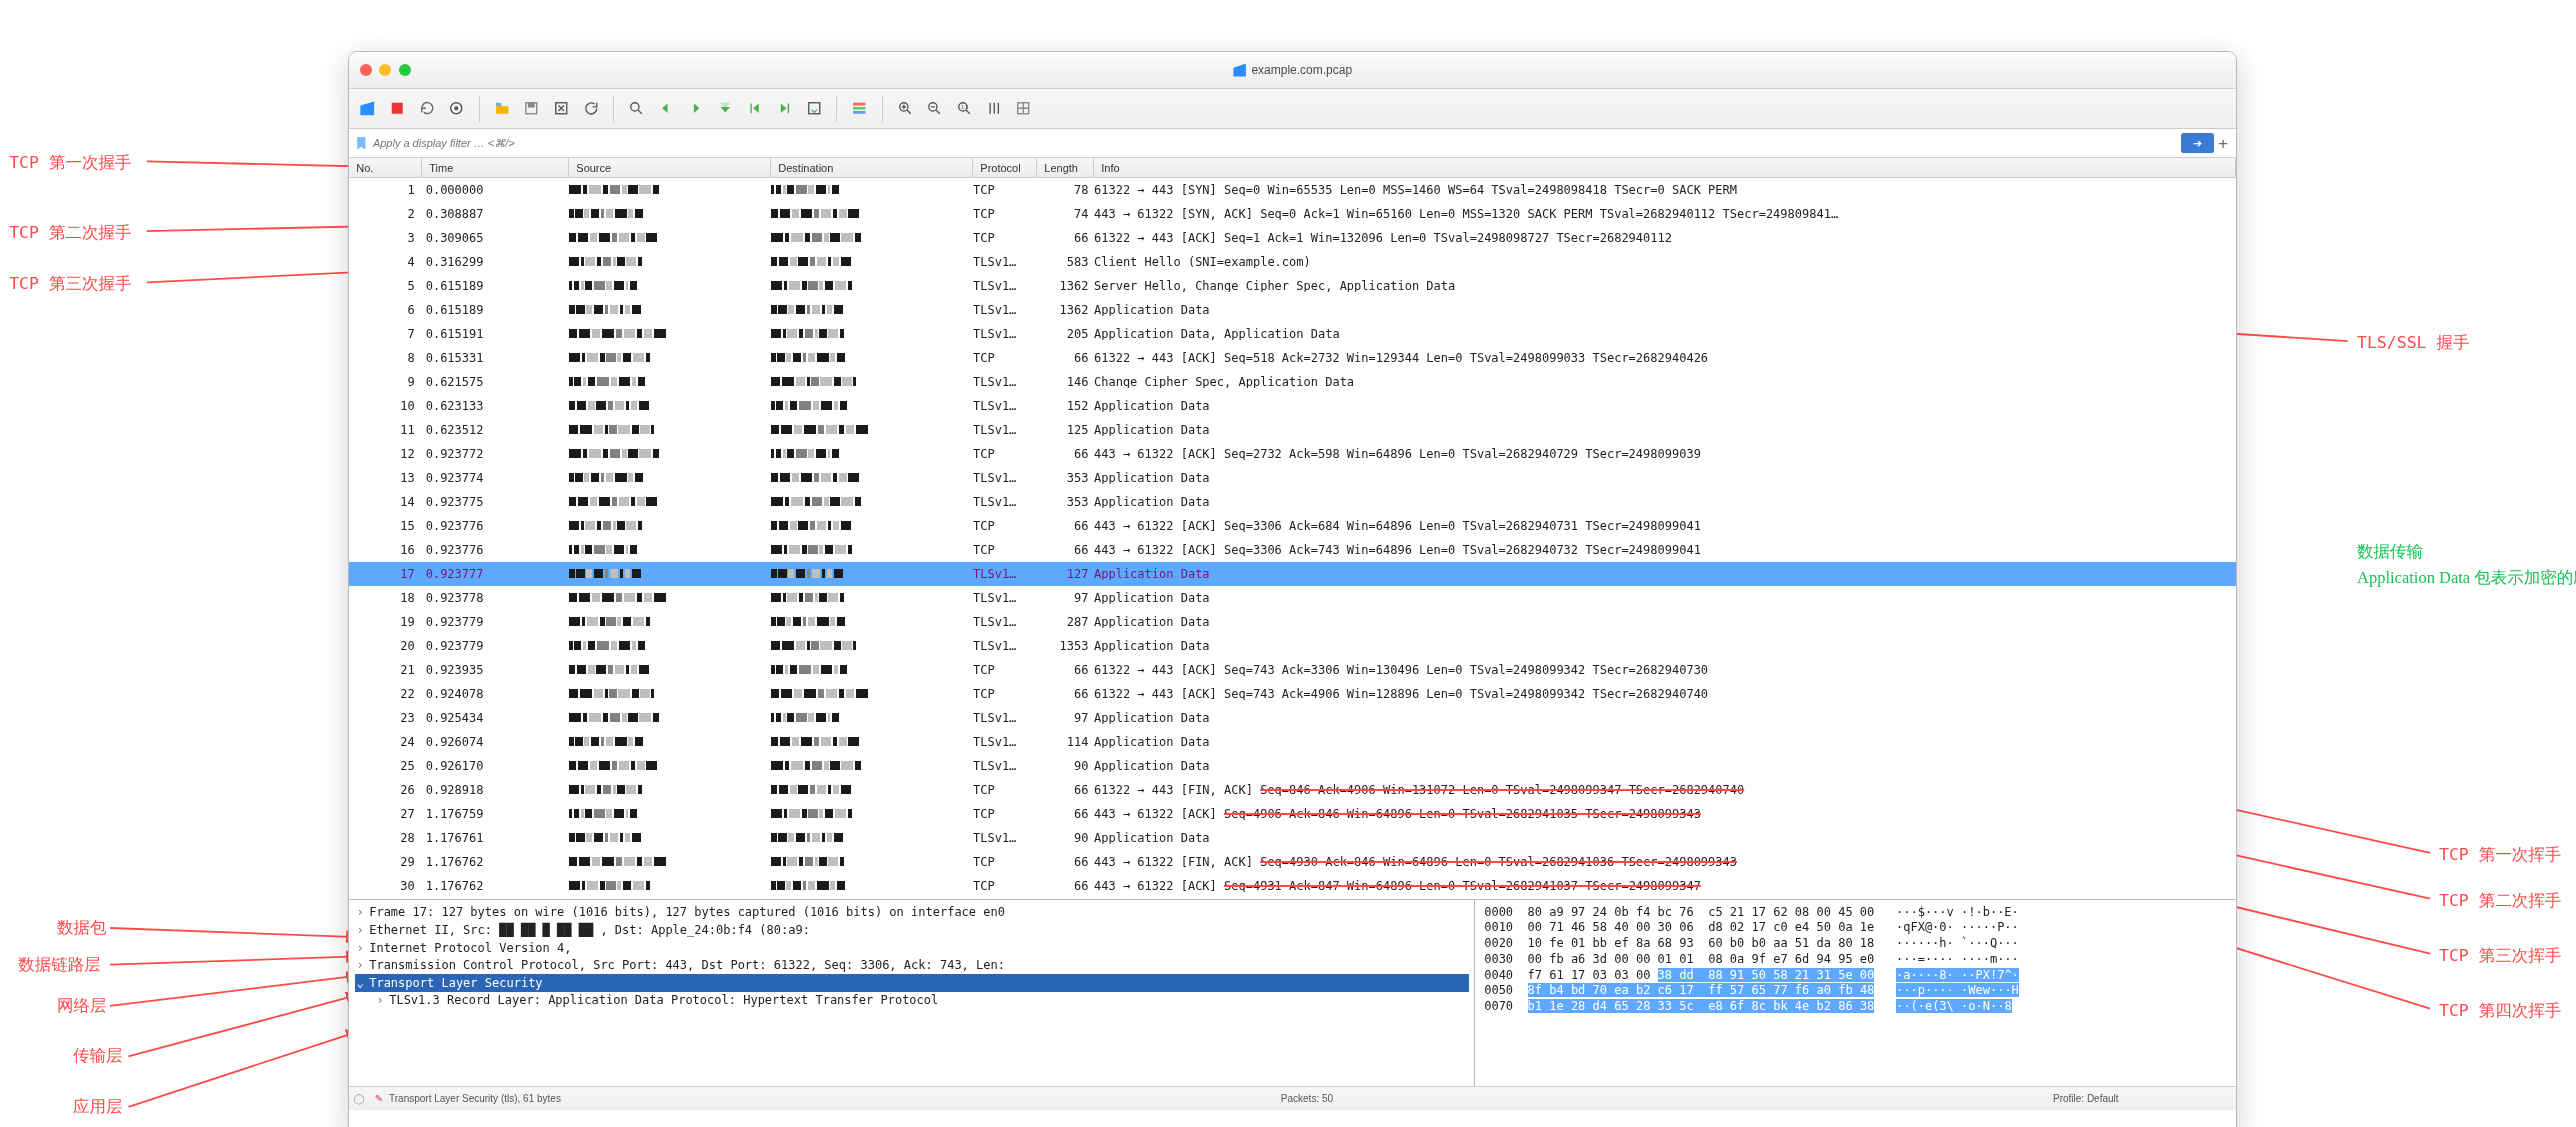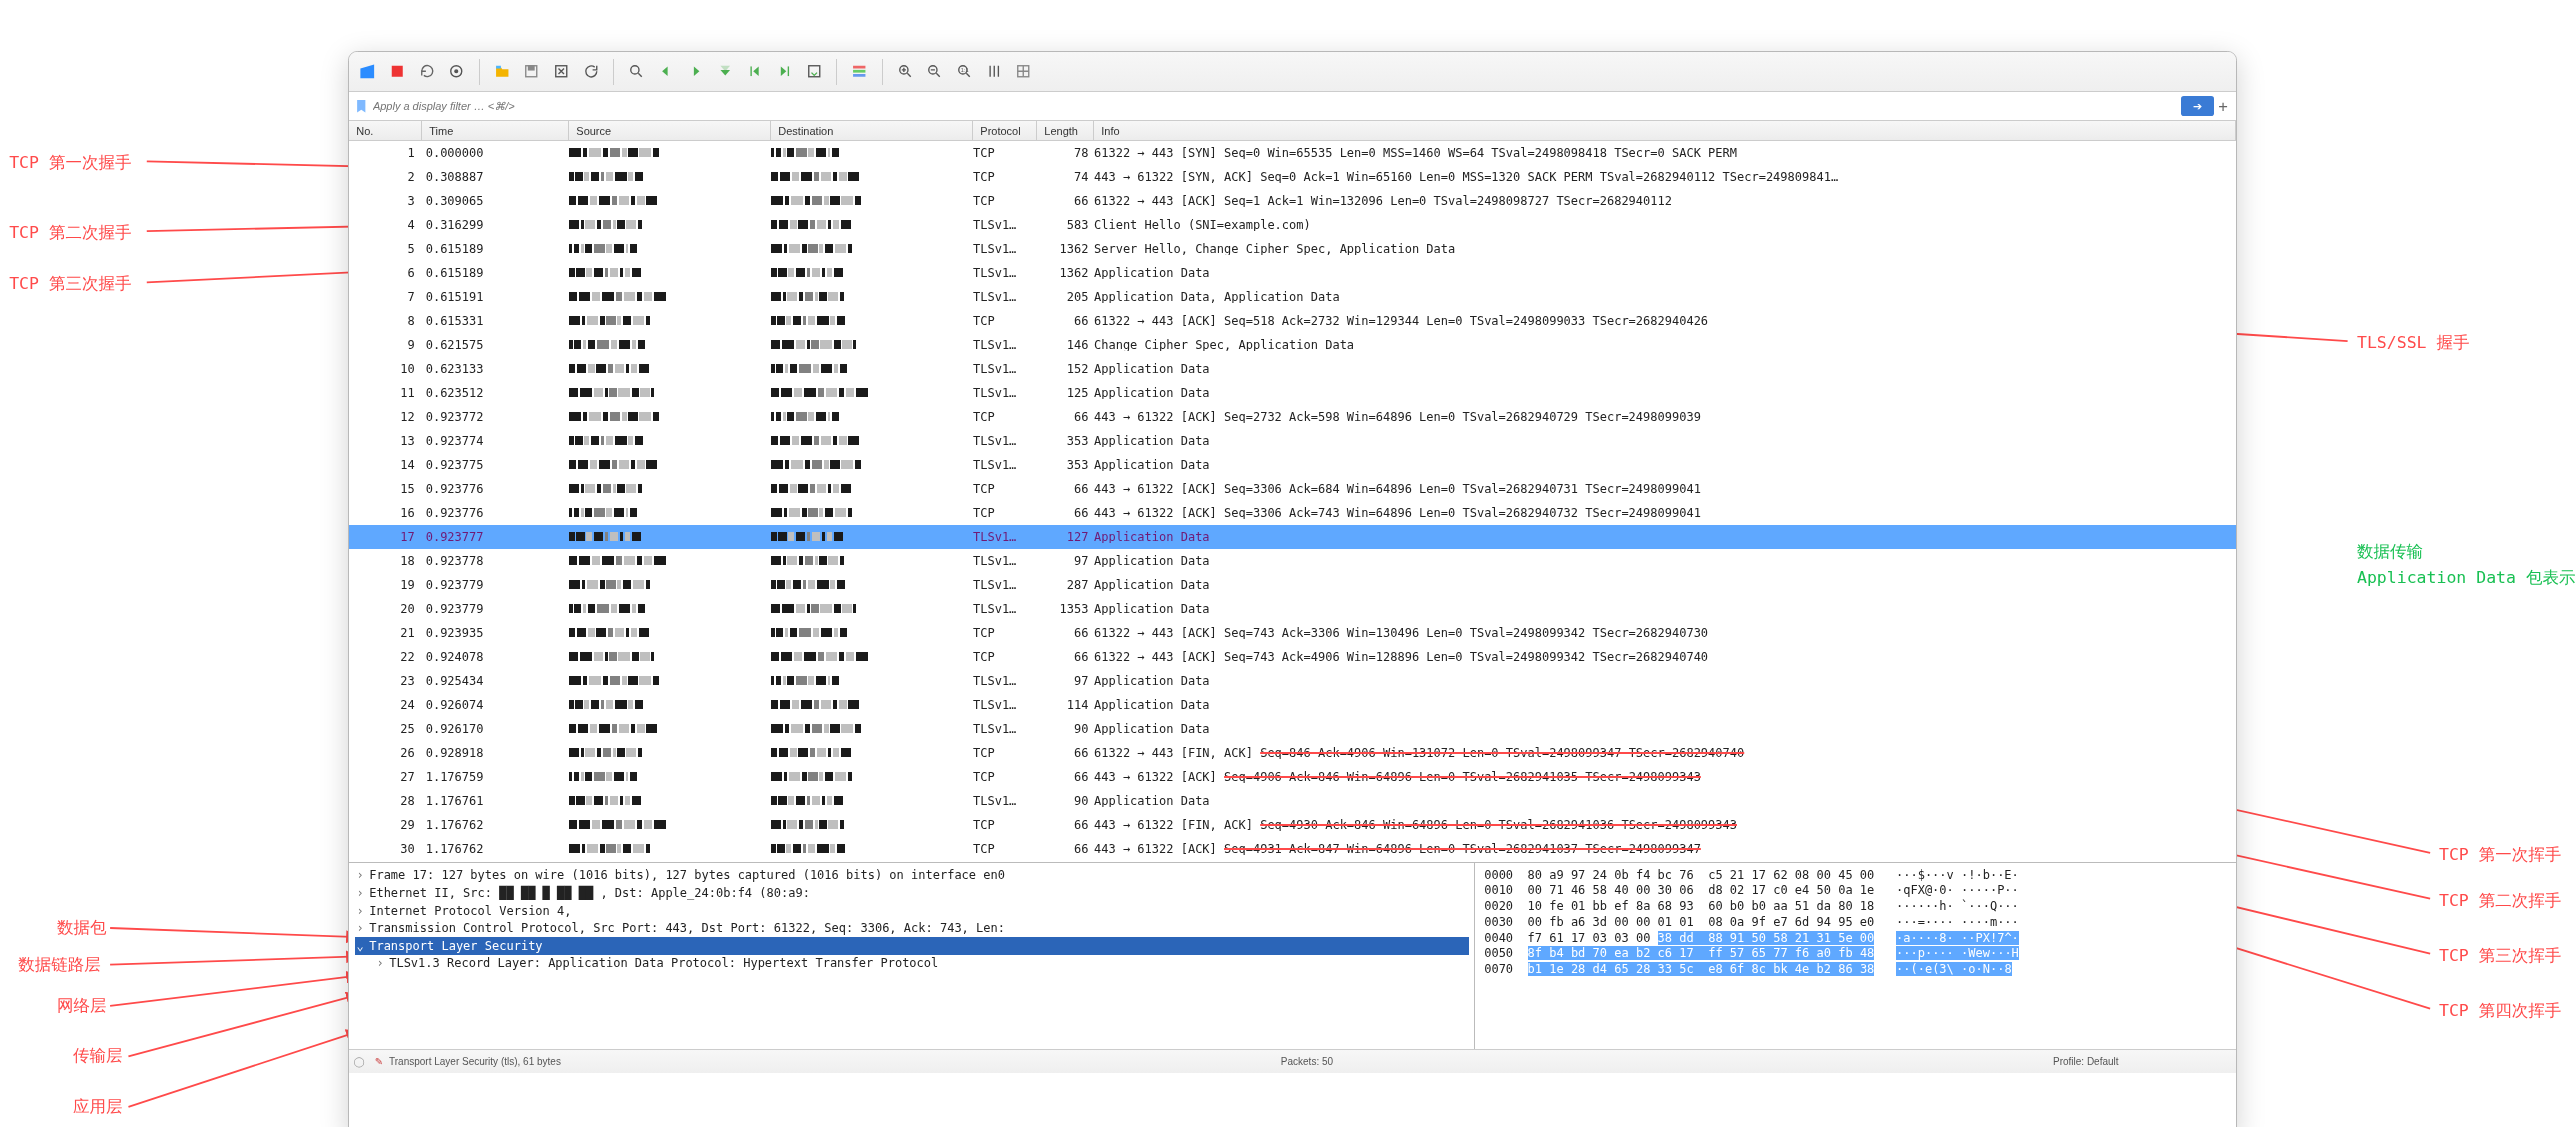--- a/index.html
+++ b/index.html
@@ -46,21 +46,21 @@
 .tree .row.sel .tw { color:#fff; }
 .hex { width:761px; overflow:hidden; font-family:Menlo,monospace; font-size:12px; padding:3.7px 9.2px; color:#222; }
 .hex .hr { white-space:pre; padding:0.9px 0; }
 .hex .hl { background:#5fa8ff; color:#fff; }
 .status { height:24px; border-top:0.9px solid #ccc; background:linear-gradient(#f7f7f7,#efefef); display:flex; align-items:center; font-size:10px; color:#555; }
 .status .sicon{ width:20px; text-align:center; color:#999; }
 .status .sfill { flex:1 }
 .status .sprof { width:183px; text-align:left; }
 
 .anno { position:absolute; font-family: Menlo, Monaco, monospace; font-size:16.5px; }
-.anno.red { color:#ff4a4a; } .anno.grn { color:#19c053; }
+.anno.red { color:#ff4a4a; } .anno.grn { color:#19c053;font-family:Liberation Serif, serif; }
 .overlay { position:absolute; pointer-events:none; }
 .box-red { border:1.8px solid #ff4a4a; border-radius:11px; }
 .box-grn { border:1.8px solid #19c053; border-radius:13px; }
 .arrow-line { stroke:#ff4a4a; stroke-width:2; fill:none; }
 .strike { text-decoration: line-through; text-decoration-color:#ff4a4a; text-decoration-thickness:1.8px; }
 </style>
 </head>
 <body>
 
 <div class="anno red" style="left:9.2px; top:152px">TCP 第一次握手</div>
@@ -103,20 +103,31 @@
   <path class="arrow-line" marker-end="url(#ah)" d="M120 1052 L390 1043"></path>
   <path class="arrow-line" marker-end="url(#ah)" d="M120 1097 L390 1064"></path>
   <path class="arrow-line" marker-end="url(#ah)" d="M140 1152 L390 1085"></path>
   <path class="arrow-line" marker-end="url(#ah)" d="M140 1207 L390 1125"></path>
 </svg>
 
 <div class="overlay box-red" style="left:1010px; top:241px; width:706px; height:104px"></div>
 <div class="overlay box-grn" style="left:1010px; top:346px; width:1165px; height:435px"></div>
 
 <div class="window">
+  <div class="titlebar">
+    <div class="traffic">
+      <div class="dot r"></div>
+      <div class="dot y"></div>
+      <div class="dot g"></div>
+    </div>
+    <div class="title">
+      <span class="fin-icon"></span>
+      <span>example.com.pcap</span>
+    </div>
+  </div>
 
   <div class="toolbar">
     <div class="tb-btn fin">
         <svg viewBox="0 0 24 24">
           <path fill="#2b8cff" d="M2 22L2 8 L22 2 L22 22z"></path>
         </svg>
       </div>
     <div class="tb-btn red">
         <svg viewBox="0 0 24 24">
           <rect x="4" y="4" width="16" height="16" fill="#e33"></rect>

